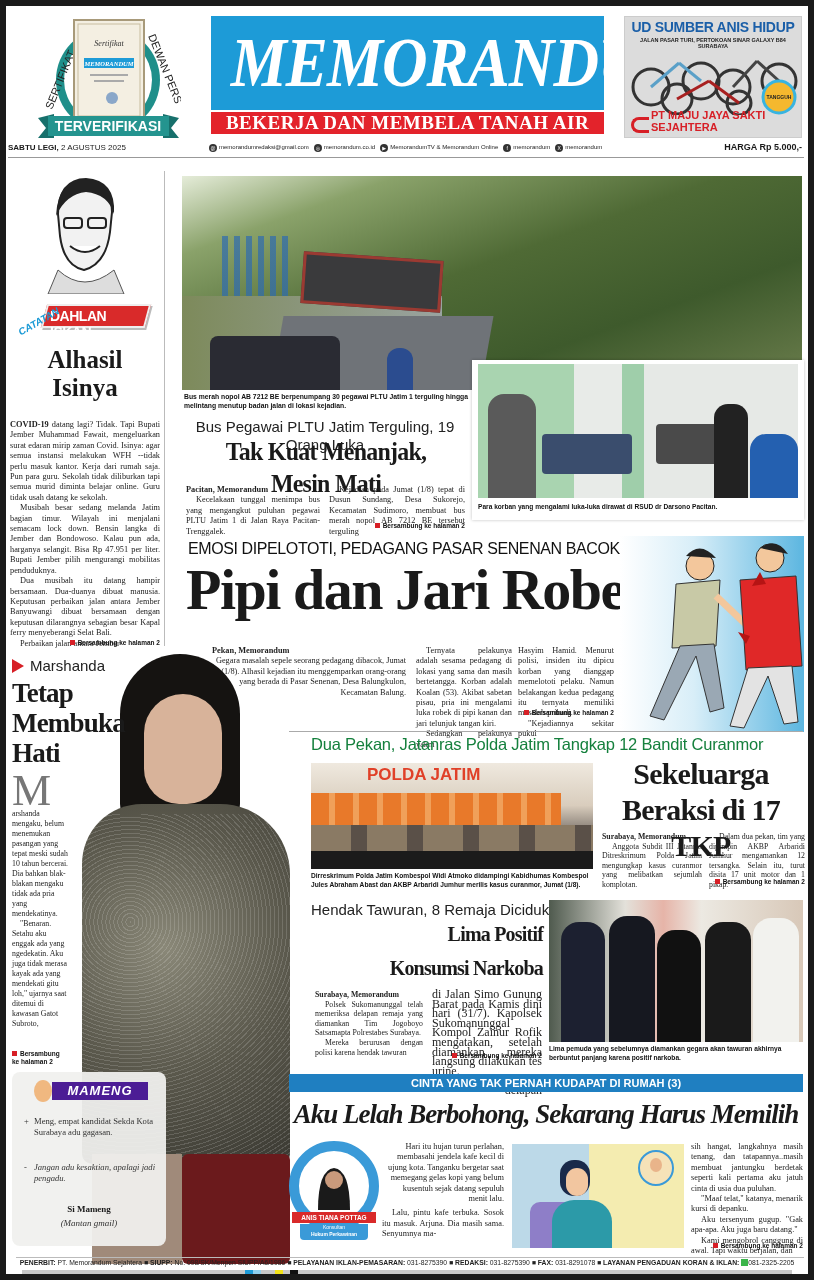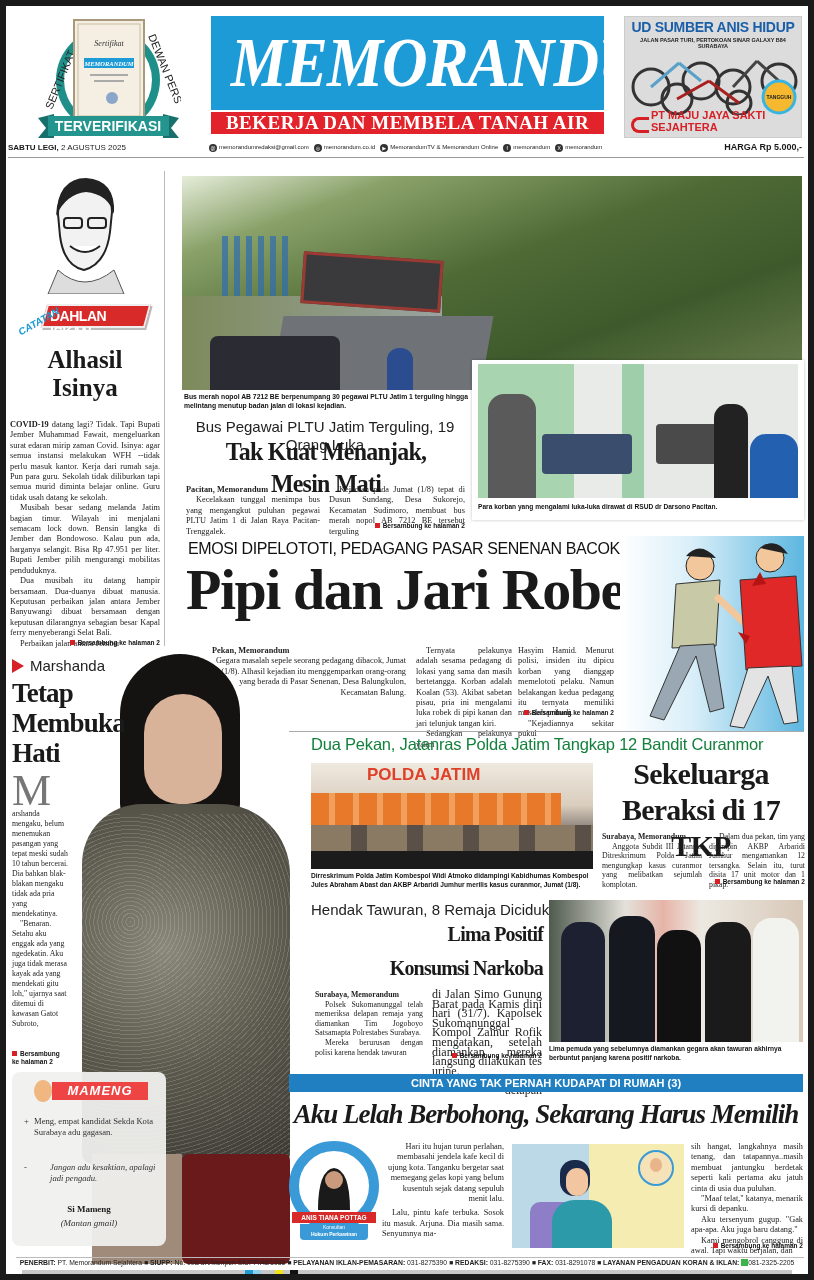--- a/index.html
+++ b/index.html
@@ -259,28 +259,28 @@
     <div class="abs" style="left:12px;top:22px;width:44px;height:120px;background:#1c2030;border-radius:18px 18px 0 0"></div>
     <div class="abs" style="left:60px;top:16px;width:46px;height:126px;background:#161820;border-radius:18px 18px 0 0"></div>
     <div class="abs" style="left:108px;top:30px;width:44px;height:112px;background:#111;border-radius:18px 18px 0 0"></div>
     <div class="abs" style="left:156px;top:22px;width:46px;height:120px;background:#1a1a1a;border-radius:18px 18px 0 0"></div>
     <div class="abs" style="left:204px;top:18px;width:46px;height:124px;background:#f2f2ee;border-radius:18px 18px 0 0"></div>
   </div>
   <div class="abs caption" style="left:543px;top:1039px;width:256px;font-size:6.6px;line-height:8.5px">Lima pemuda yang sebelumnya diamankan gegara akan tawuran akhirnya berbuntut panjang karena positif narkoba.</div>
 
   <div class="abs" style="left:6px;top:1066px;width:154px;height:174px;background:rgba(240,240,238,0.94);border-radius:8px">
     <div class="abs" style="left:22px;top:8px;width:18px;height:22px;background:#f0b880;border-radius:50%"></div>
-    <div class="abs sans" style="left:40px;top:10px;width:96px;height:18px;background:#ef4444;color:#fff;font-weight:bold;font-style:italic;font-size:13px;text-align:center;line-height:18px;letter-spacing:1px">MAMENG</div>
+    <div class="abs sans" style="left:40px;top:10px;width:96px;height:18px;background:#4c1d95;color:#fff;font-weight:bold;font-style:italic;font-size:13px;text-align:center;line-height:18px;letter-spacing:1px">MAMENG</div>
     <div class="abs serif" style="left:12px;top:44px;width:136px;font-size:8.6px;line-height:10.6px;color:#333">
         <span style="position:absolute;left:0">+</span>
         <div style="margin-left:10px">Meng, empat kandidat Sekda Kota Surabaya adu gagasan.</div>
       </div>
     <div class="abs serif" style="left:12px;top:90px;width:136px;font-size:8.6px;line-height:10.6px;color:#333;font-style:italic">
         <span style="position:absolute;left:0">-</span>
-        <div style="margin-left:26px">Jangan adu kesaktian, apalagi jadi pengadu.</div>
+        <div style="margin-left:10px">Jangan adu kesaktian, apalagi jadi pengadu.</div>
       </div>
     <div class="abs serif" style="left:0;top:132px;width:154px;text-align:center;font-weight:bold;font-size:9px">Si Mameng</div>
     <div class="abs serif" style="left:0;top:146px;width:154px;text-align:center;font-style:italic;font-size:9px;color:#333">(Mantan gmail)</div>
   </div>
 
   <div class="abs sans" style="left:283px;top:1068px;width:514px;height:18px;background:#1f7fc1;color:#fff;font-weight:bold;font-size:11px;text-align:center;line-height:18px">CINTA YANG TAK PERNAH KUDAPAT DI RUMAH (3)</div>
   <div class="abs serif" style="left:283px;top:1088px;width:514px;text-align:center;font-weight:bold;font-style:italic;font-size:27px;line-height:40px;letter-spacing:-1px;white-space:nowrap">Aku Lelah Berbohong, Sekarang Harus Memilih</div>
   <div class="abs" style="left:282px;top:1134px;width:92px;height:102px">
     <svg width="92" height="86" viewBox="0 0 92 86">
       <circle cx="46" cy="46" r="40" fill="#fff" stroke="#3a9ad8" stroke-width="10"></circle>

